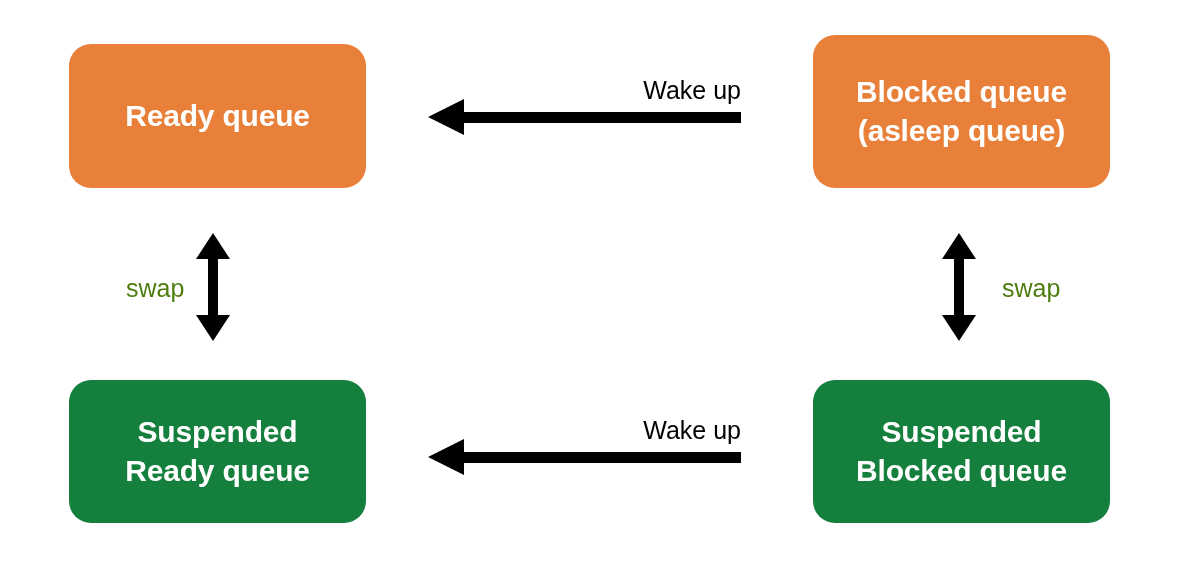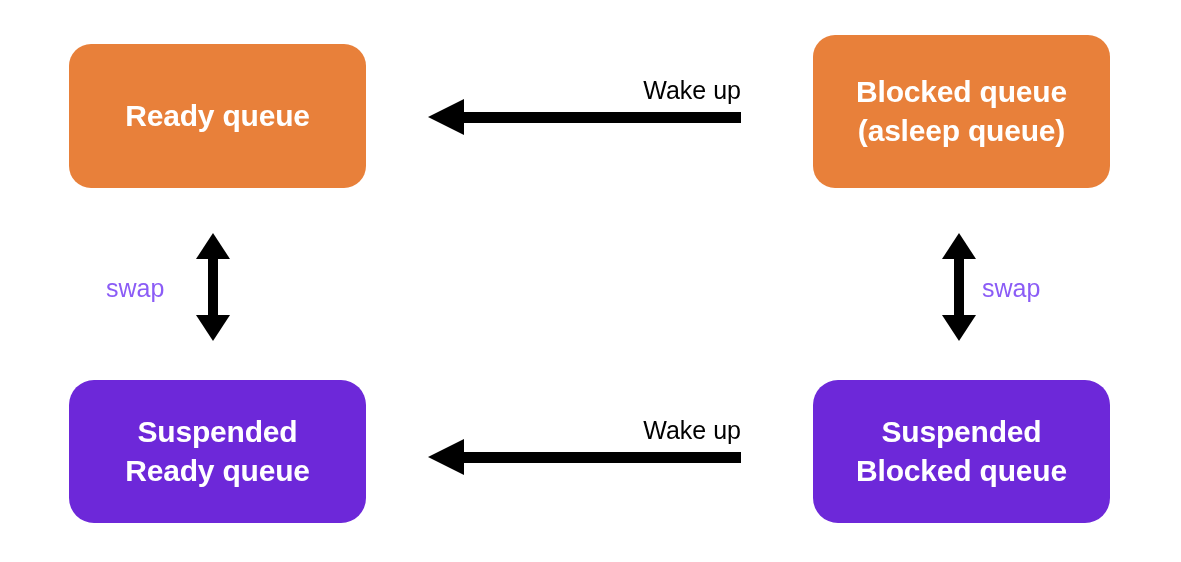--- a/index.html
+++ b/index.html
@@ -29,21 +29,21 @@
     color: #ffffff;
     font-weight: bold;
     font-size: 30px;
     line-height: 1.28;
     letter-spacing: -0.2px;
     white-space: pre-line;
     box-sizing: border-box;
     padding: 0 8px;
   }
   .queue-box.orange { background: #E8803A; }
-  .queue-box.gray   { background: #6d28d9; border-radius: 25px; }
+  .queue-box.gray   { background: #15803d; }
 
   #box-ready           { left: 69px;  top: 44px;  width: 297px; height: 144px; }
   #box-blocked         { left: 813px; top: 35px;  width: 297px; height: 153px; }
   #box-susp-ready      { left: 69px;  top: 380px; width: 297px; height: 143px; }
   #box-susp-blocked    { left: 813px; top: 380px; width: 297px; height: 143px; }
 
   
   .h-arrow {
     position: absolute;
     height: 36px;
@@ -112,22 +112,23 @@
     border-left: 17px solid transparent;
     border-right: 17px solid transparent;
     border-top: 26px solid #000000;
   }
   #arrow-swap-left  { left: 196px; top: 233px; }
   #arrow-swap-right { left: 942px; top: 233px; }
 
   .v-arrow-label {
     position: absolute;
     font-size: 25px;
-    color: #8b5cf6;
+    color: #4d7c0f;
     white-space: nowrap;
+    margin-left: 20px;
   }
   #label-swap-left  { left: 106px; top: 274px; text-align: right; }
   #label-swap-right { left: 982px; top: 274px; text-align: left; }
 </style>
 </head>
 <body>
 
 <div id="canvas">
 
   <div id="box-ready" class="queue-box orange">Ready queue</div>

